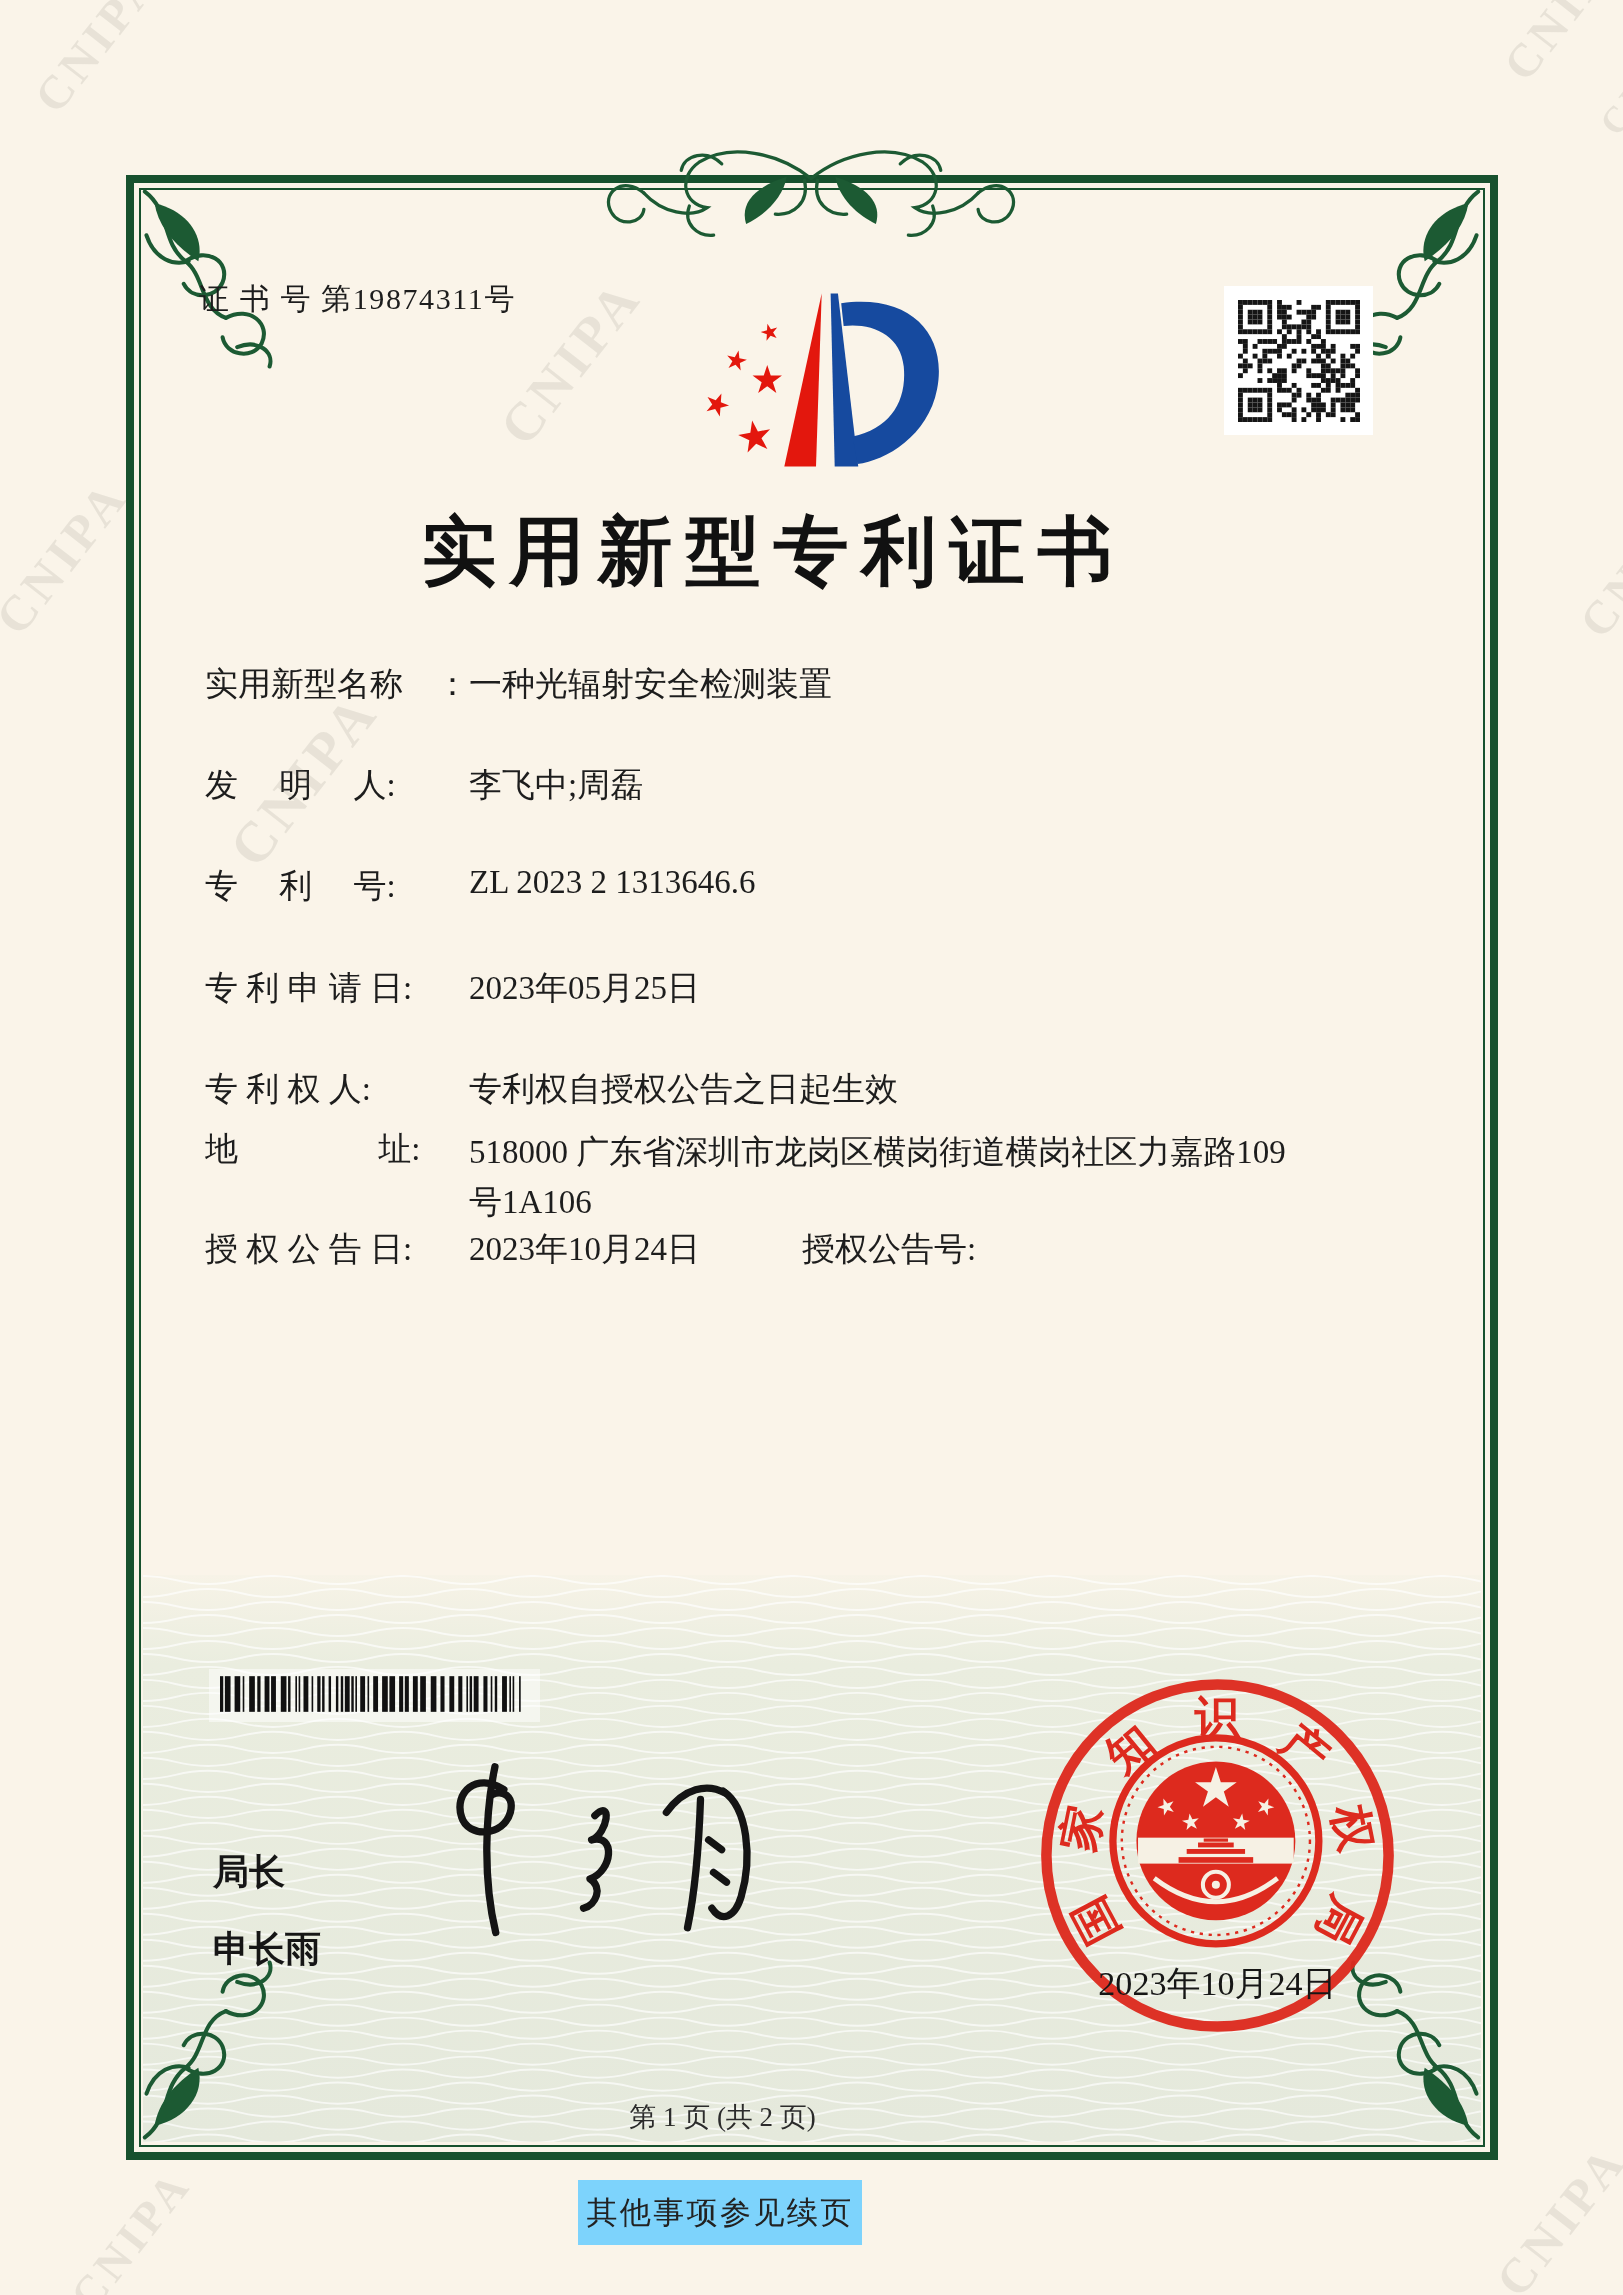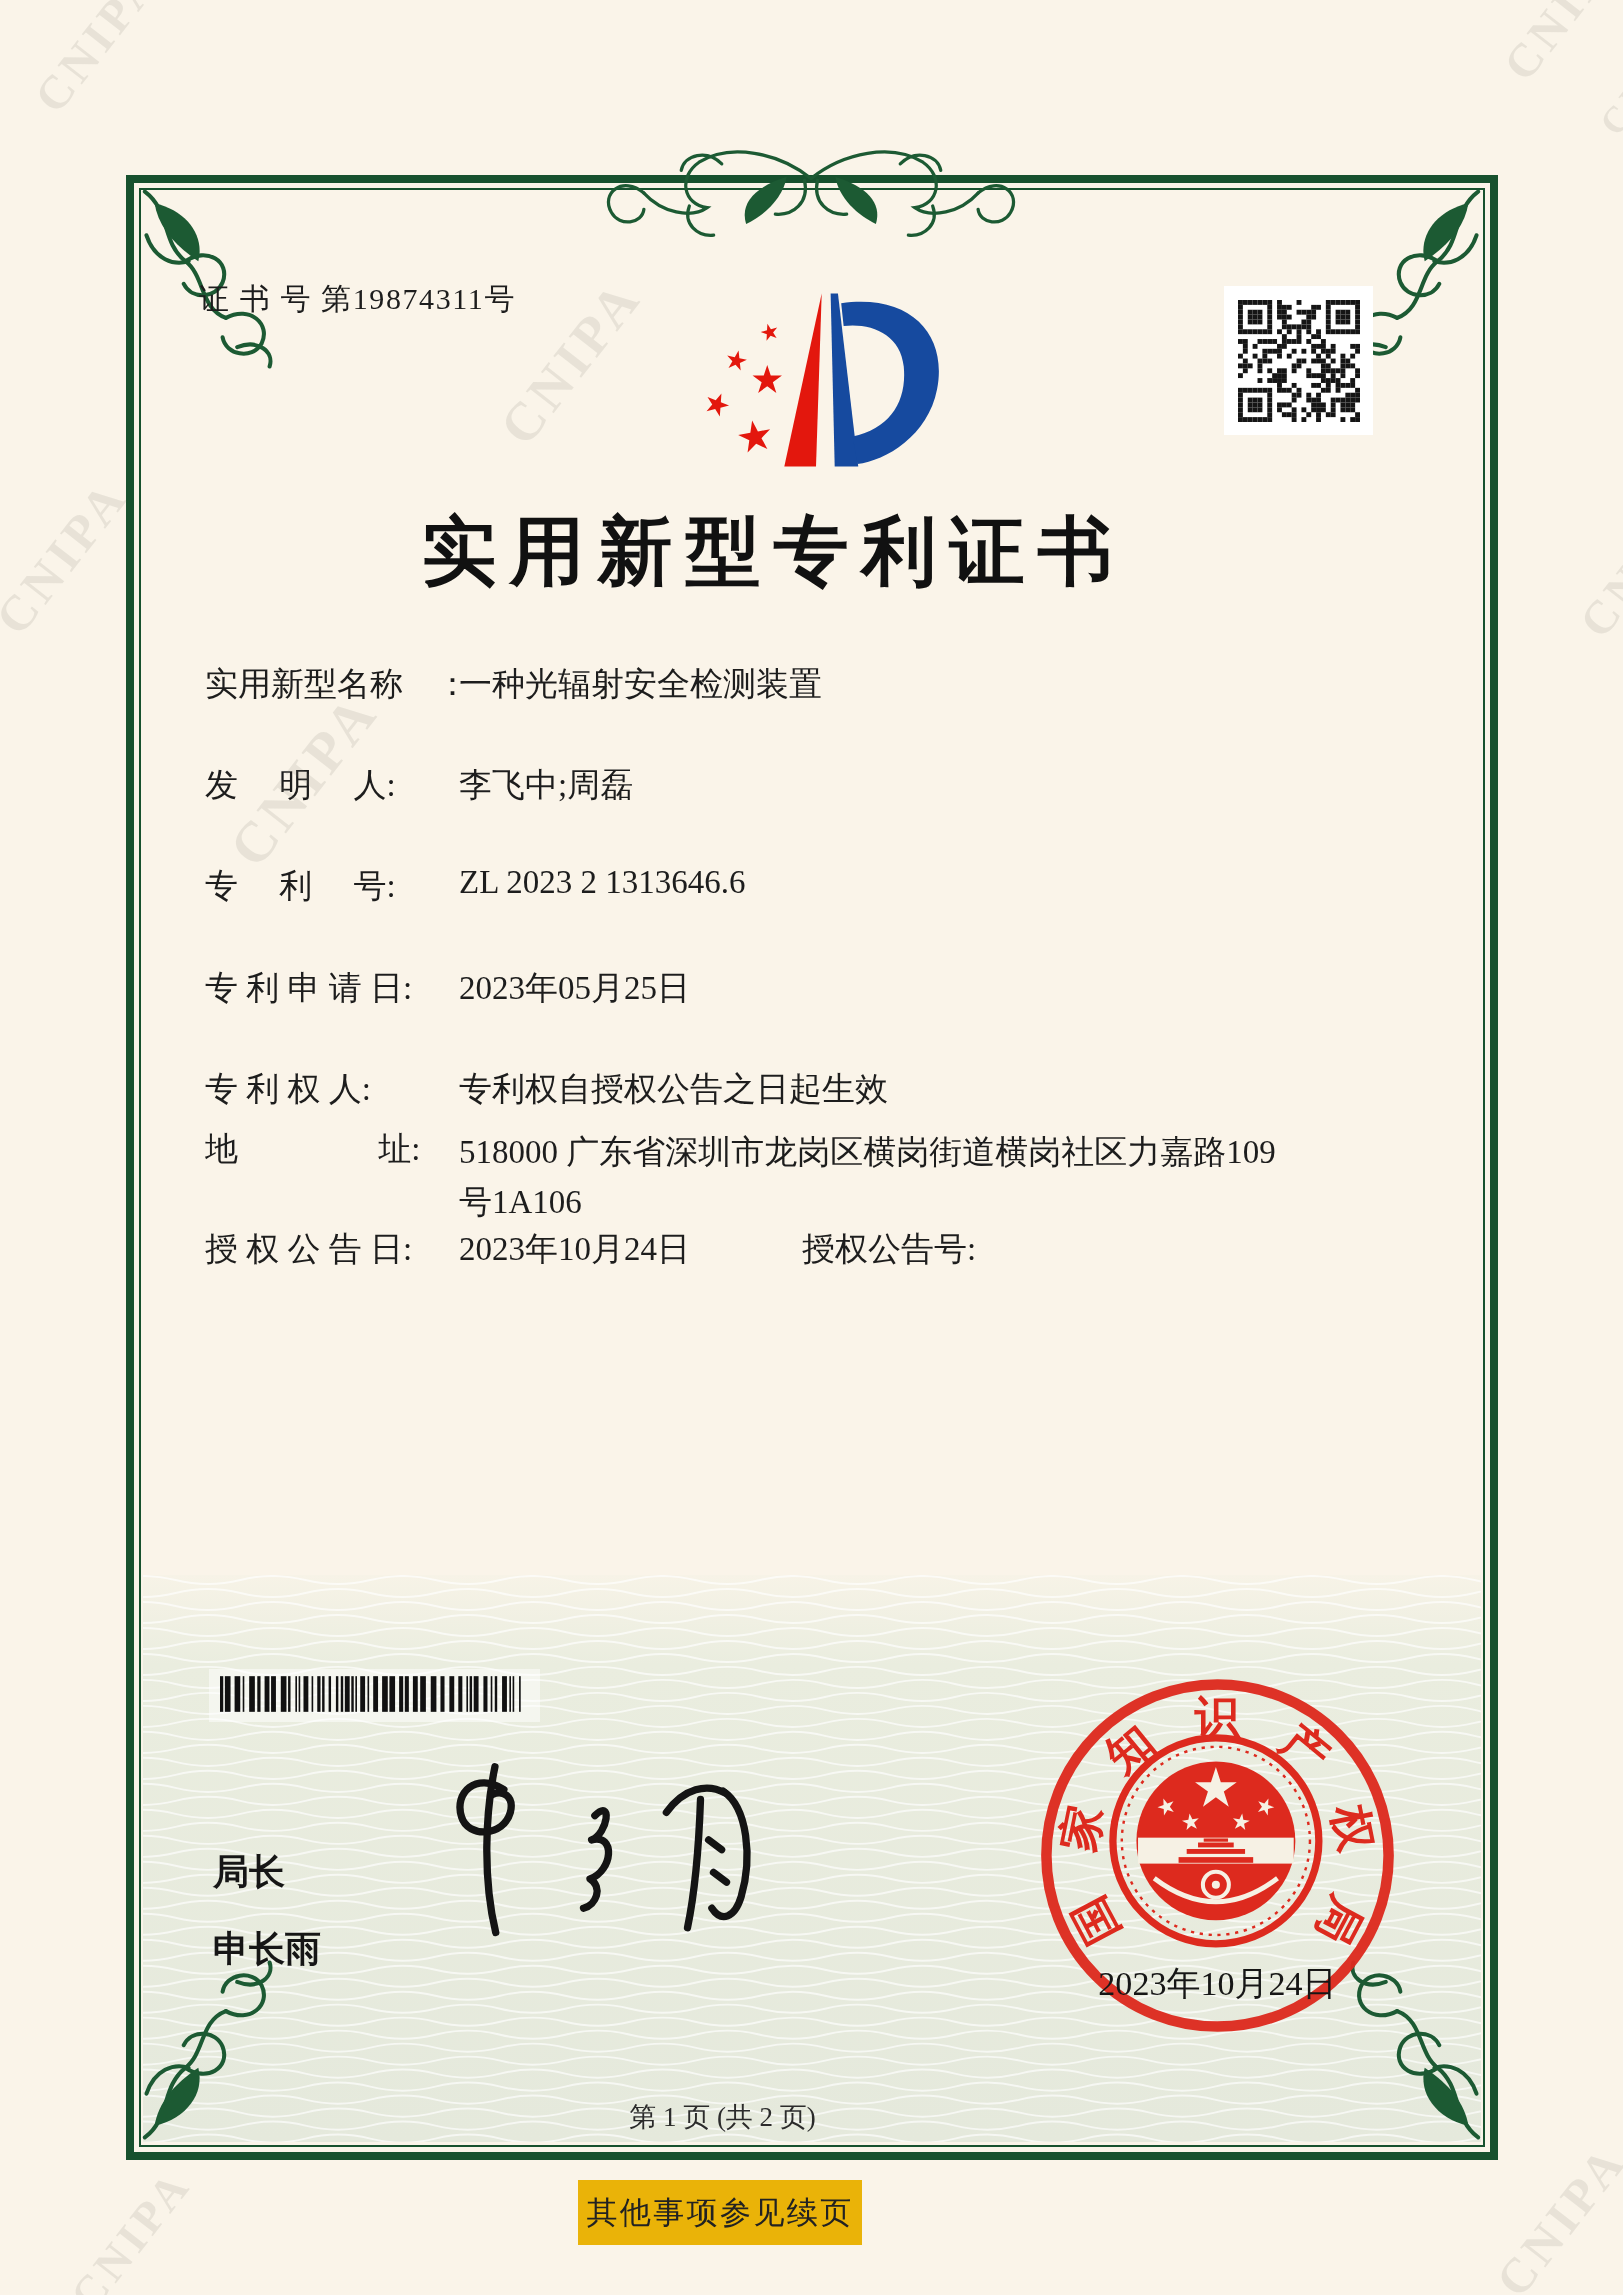--- a/index.html
+++ b/index.html
@@ -39,38 +39,38 @@
          display:flex; align-items:center; justify-content:center;}
   .title{
     position:absolute; left:0; top:502px; width:1531px; text-align:center;
     font-family:"Liberation Sans","DejaVu Sans",sans-serif;
     font-size:75px; font-weight:bold; letter-spacing:13px; color:#111; z-index:5;margin-left:8px;
   }
   
   .fields{position:absolute; left:205px; top:0; z-index:5; width:1266px;}
   .frow{position:absolute; left:0; display:flex; font-size:33px;}
   .flabel{width:244px; flex:0 0 244px; white-space:nowrap;}
-  .fvalue{margin-left:10px;}
+  .fvalue{margin-left:20px;}
   .addr .fvalue{width:836px; line-height:50px; word-break:break-all;}
   .grant-right{position:absolute; left:597px; display:flex; font-size:33px;flex-direction:column;}
   .grant-right .flabel{width:auto; flex:none; margin-right:8px;}
   
   .paras{position:absolute; left:207px; top:1317px; width:1254px; z-index:5;
          font-size:32px; line-height:59px; letter-spacing:0.8px;}
   .paras p{margin:0 0 13px 0; text-indent:2.15em;}
   
   .barcode-wrap{position:absolute; left:209px; top:1669px; padding:6.5px 11.4px; background:rgba(255,255,255,.5); z-index:5;}
   .signatory{position:absolute; left:213px; top:1848px; z-index:5;
     font-family:Liberation Serif, serif; font-weight:bold; font-size:36px; color:#161616;}
   .signatory div{margin-bottom:28px;}
   .signature{position:absolute; left:382px; top:1757px; z-index:6;}
   .seal{position:absolute; left:1031px; top:1669px; z-index:6;}
   .footer-page{position:absolute; left:0; top:2099px; width:1445px; text-align:center; font-size:27px; color:#2b2b2b; z-index:5;}
   .cont-box{
-    position:absolute; left:578px; top:2180px; width:284px; height:65px; background:#eab308;
+    position:absolute; left:578px; top:2180px; width:284px; height:65px; background:#7dd3fc;
     display:flex; align-items:center; justify-content:center; z-index:5;
   }
   .cont-note{font-size:31px; letter-spacing:2.4px; color:#222;}
 </style>
 </head>
 <body>
 
 <div class="page">
 
   

